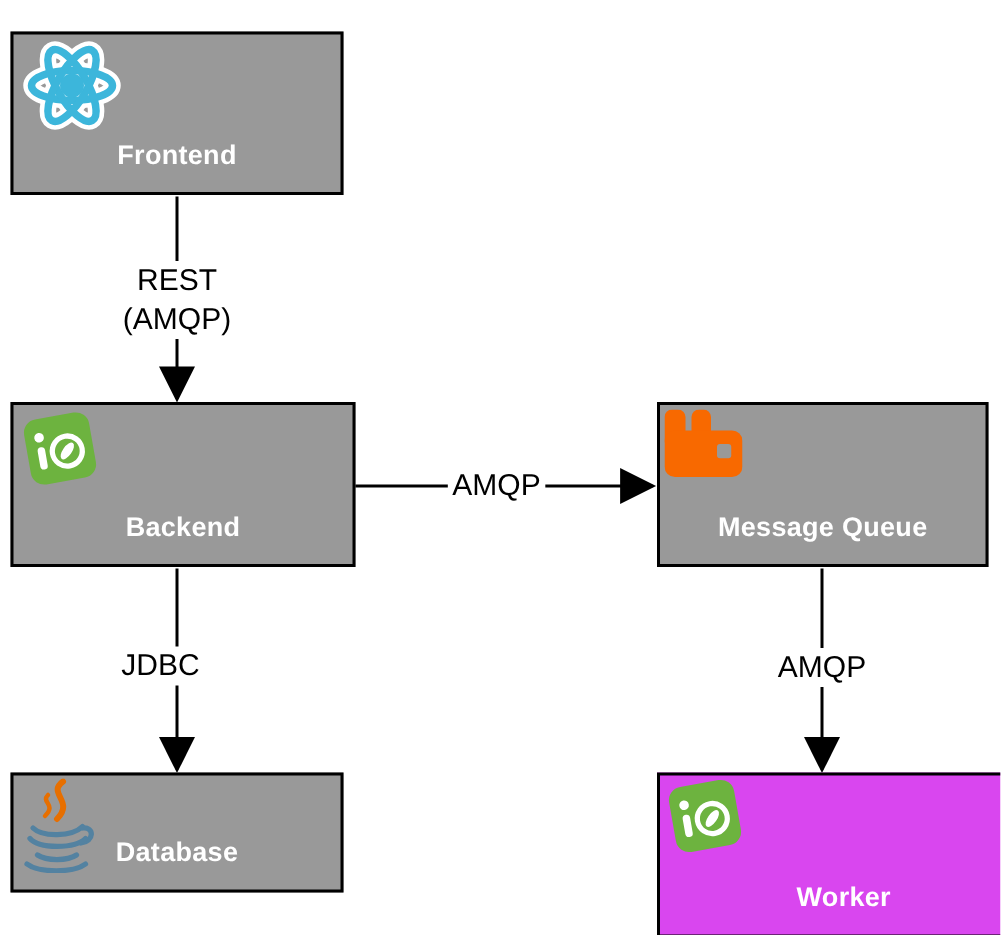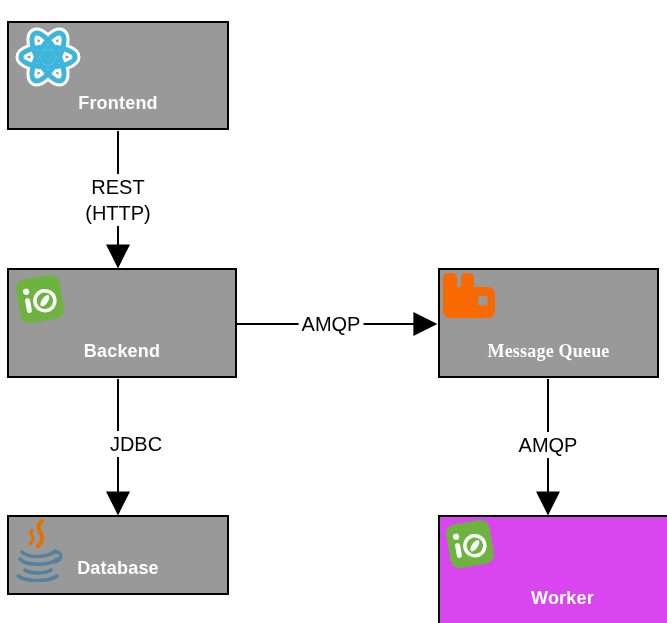--- a/index.html
+++ b/index.html
@@ -66,21 +66,21 @@
         <rect x="5" y="5" width="44" height="44" rx="9" fill="#6DB33F"></rect>
         <rect x="12" y="24" width="5" height="15" rx="2.5" fill="#ffffff"></rect>
         <circle cx="14.5" cy="17.5" r="3.2" fill="#ffffff"></circle>
         <circle cx="31.5" cy="29.5" r="10" fill="none" stroke="#ffffff" stroke-width="3.5"></circle>
         <ellipse cx="31.5" cy="29.5" rx="6.5" ry="3" fill="#ffffff" transform="rotate(-45 31.5 29.5)"></ellipse>
       </g>
     </svg>
     <div class="node-label" style="color: rgb(255, 255, 255);">Backend</div>
   </div>
 
-  <div class="node" style="left: 438px; top: 256px; width: 221px; height: 110px; background: rgb(153, 153, 153); border-color: rgb(0, 0, 0); font-family: Liberation Serif, serif;">
+  <div class="node" style="left: 438px; top: 256px; width: 221px; height: 110px; background: rgb(153, 153, 153); border-color: rgb(0, 0, 0);">
     <svg class="icon" style="left:3px;top:3px;" width="52" height="45" viewBox="0 0 52 45">
       <g fill="#F86900">
         <rect x="0" y="0" width="14" height="26" rx="5"></rect>
         <rect x="18" y="0" width="13" height="20" rx="5"></rect>
         <rect x="0" y="14" width="52" height="31" rx="7"></rect>
       </g>
       <rect x="35" y="23" width="9.5" height="9.5" rx="2" fill="#999999"></rect>
     </svg>
     <div class="node-label" style="color: rgb(255, 255, 255);">Message Queue</div>
   </div>
@@ -110,19 +110,19 @@
         <circle cx="14.5" cy="17.5" r="3.2" fill="#ffffff"></circle>
         <circle cx="31.5" cy="29.5" r="10" fill="none" stroke="#ffffff" stroke-width="3.5"></circle>
         <ellipse cx="31.5" cy="29.5" rx="6.5" ry="3" fill="#ffffff" transform="rotate(-45 31.5 29.5)"></ellipse>
       </g>
     </svg>
     <div class="node-label" style="color: rgb(255, 255, 255);">Worker</div>
   </div>
 
   <div class="edge-label" style="left: 118px; top: 188px; color: rgb(0, 0, 0);">
     <div>REST</div>
-    <div>(HTTP)</div>
+    <div>(AMQP)</div>
   </div>
   <div class="edge-label" style="left: 331px; top: 312px; color: rgb(0, 0, 0);">AMQP</div>
-  <div class="edge-label" style="left: 136px; top: 432px; color: rgb(0, 0, 0);">JDBC</div>
+  <div class="edge-label" style="left: 107px; top: 432px; color: rgb(0, 0, 0);">JDBC</div>
   <div class="edge-label" style="left: 548px; top: 433px; color: rgb(0, 0, 0);">AMQP</div>
 
 </div>
 
 </body></html>

